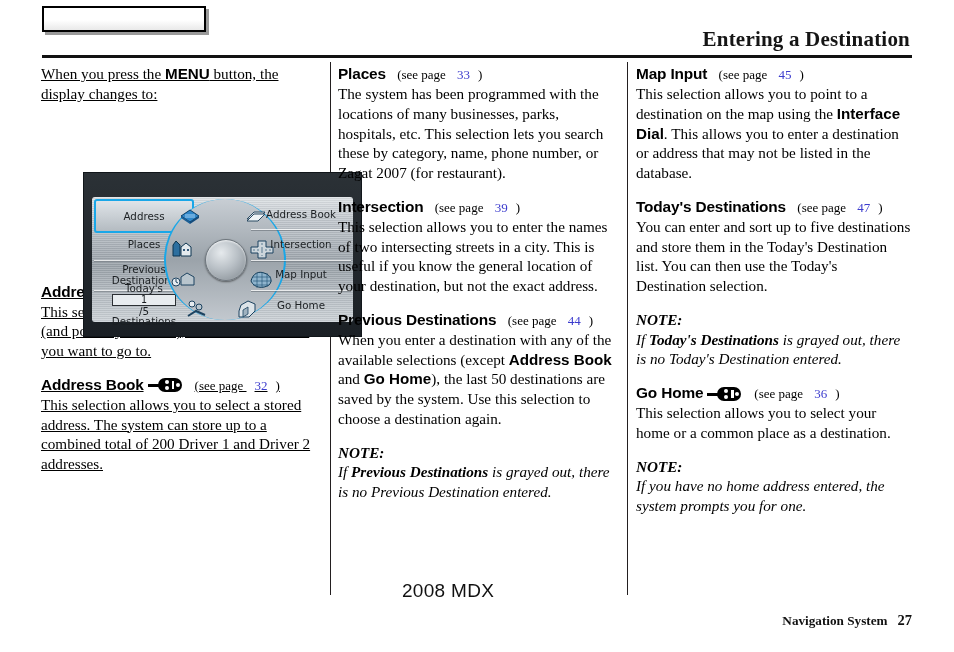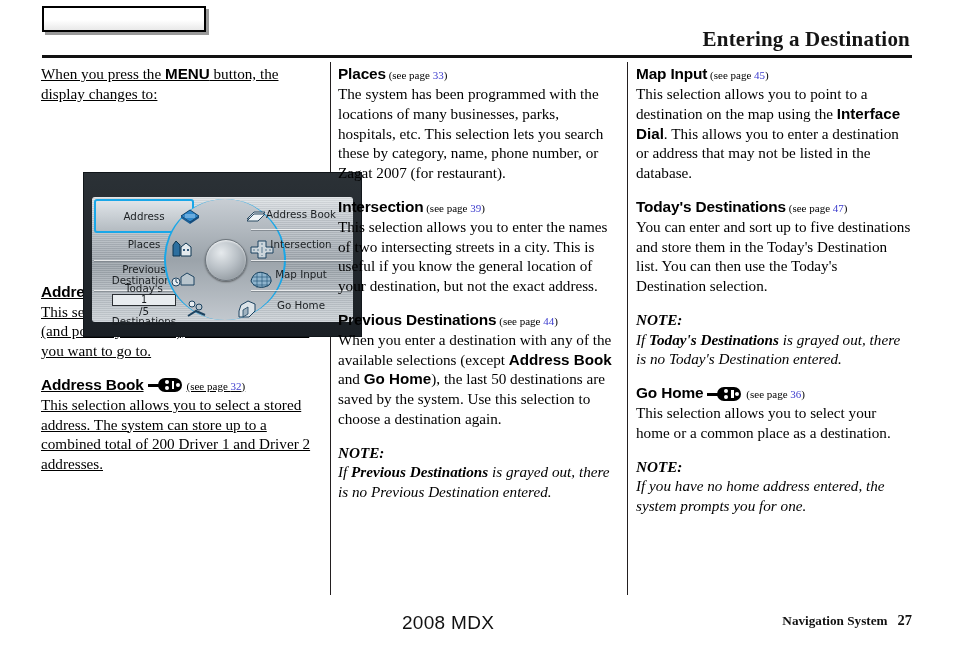--- a/index.html
+++ b/index.html
@@ -43,21 +43,21 @@
 
   .head{
     font-family:"Liberation Sans", sans-serif;
     font-weight:bold;font-size:15.4px;letter-spacing:-0.15px;
     display:inline;
   }
   .sans-b{
     font-family:"Liberation Sans", sans-serif;
     font-weight:bold;display:inline;
   }
-  .ref{font-family:"Liberation Serif", serif;font-size:11px;}
+  .ref{font-family:"Liberation Serif", serif;font-size:13px;margin-left:8px;}
   .pg{color:#3b3bcd;}
   .note-lab{
     font-family:"Liberation Serif", serif;
     font-weight:bold;font-style:italic;font-size:15.2px;display:block;
   }
   .note-txt{
     font-family:"Liberation Serif", serif;
     font-style:italic;font-size:15.2px;line-height:1.28;
   }
 
@@ -169,21 +169,21 @@
   .ic-tr{right:6px;top:6px;}
   .ic-ml{left:0px;top:38px;}
   .ic-mr{right:0px;top:38px;}
   .ic-bl{left:0px;top:68px;}
   .ic-br{right:0px;top:68px;}
   .ic-btl{left:14px;top:98px;}
   .ic-btr{right:14px;top:98px;}
 
   
   .footer-model{
-    position:absolute;left:402px;top:612px;
+    position:absolute;left:402px;top:580px;
     font-family:"Liberation Sans", sans-serif;
     font-size:19px;letter-spacing:.3px;color:#111;
   }
   .footer-right{
     position:absolute;right:42px;top:612px;
     font-family:"Liberation Serif", serif;
     font-weight:bold;font-size:13.2px;color:#111;
   }
   .footer-right .pnum{margin-left:10px;font-size:14.5px;}
 </style>

